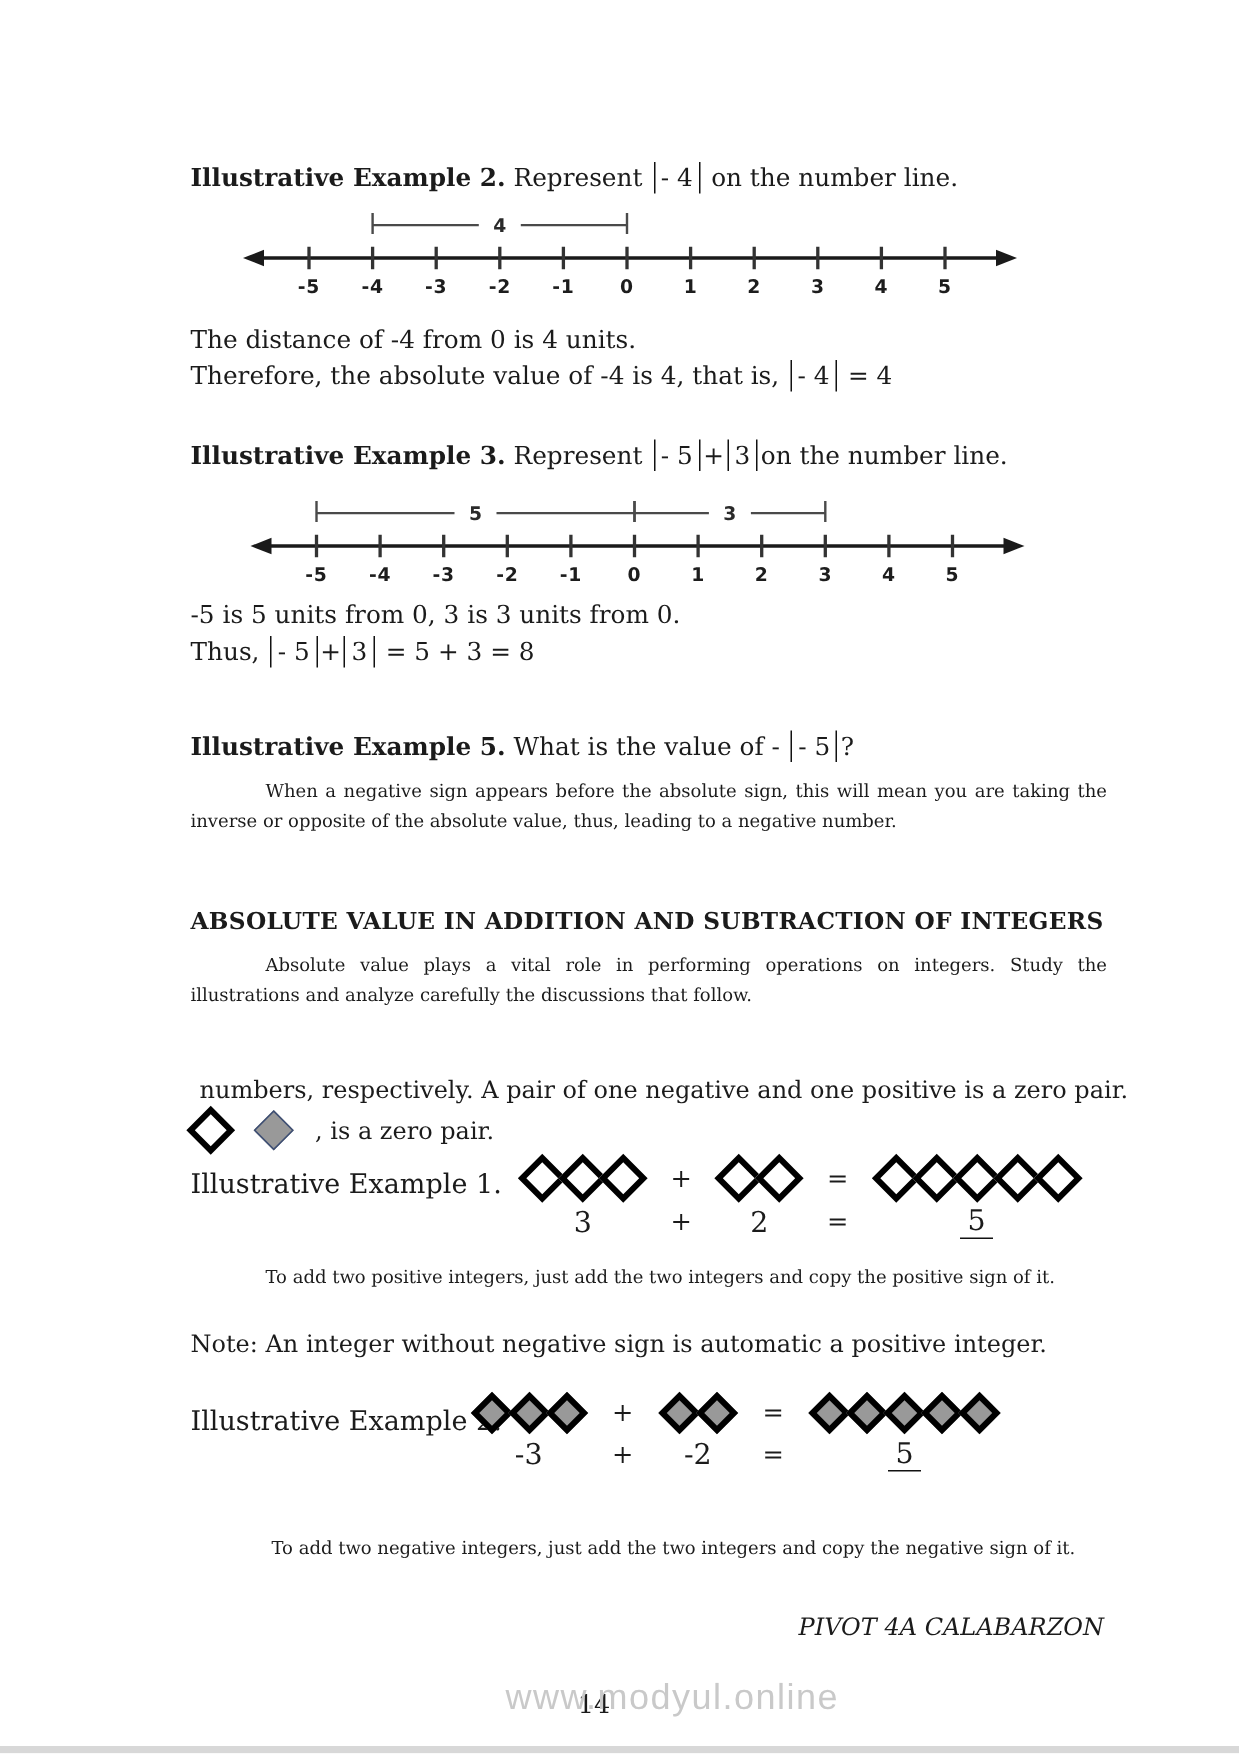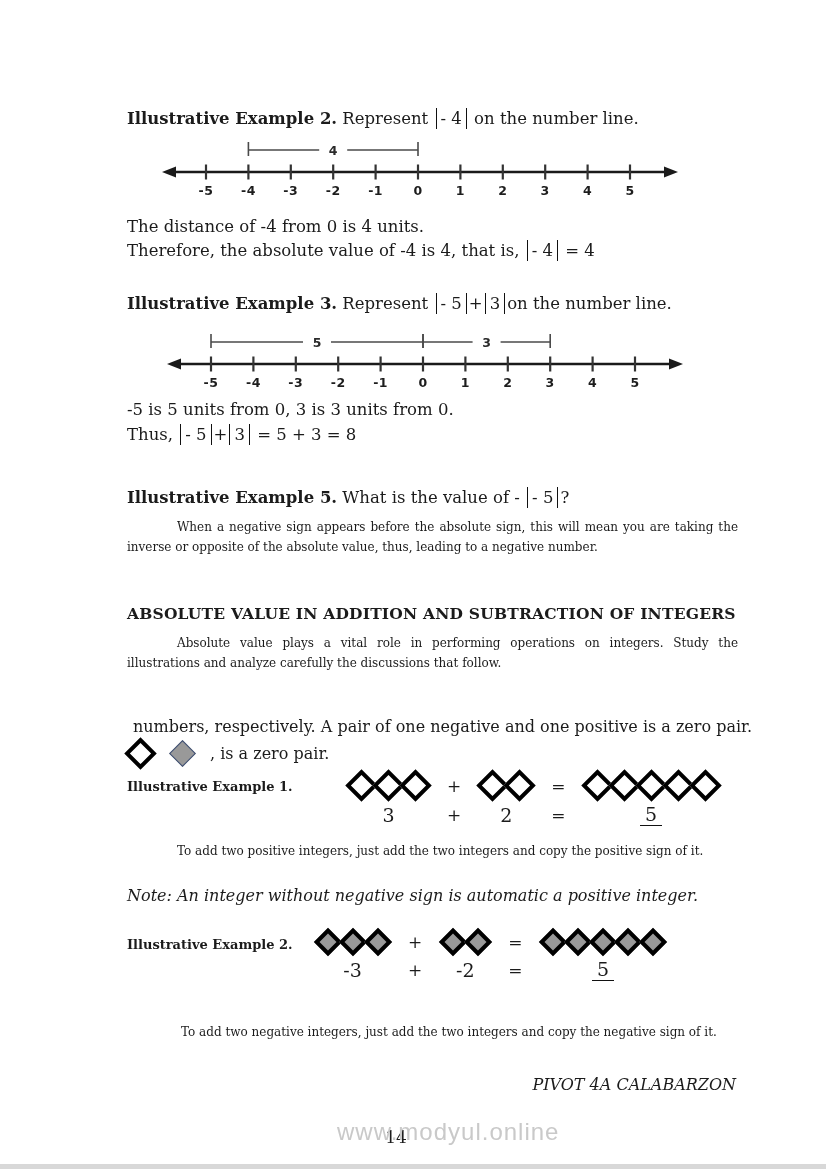--- a/index.html
+++ b/index.html
@@ -7,36 +7,36 @@
   .page{position:relative;width:826px;height:1169px;background:#fff;overflow:hidden;padding-left:33px;}
   .blk{position:absolute;margin:0;}
   p{margin:0;}
   b{font-weight:700;}
   .hline{font-size:16.5px;line-height:22px;white-space:nowrap;}
   .body-line{font-size:16.5px;line-height:22px;white-space:nowrap;}
   .para{font-size:12px;line-height:20px;text-align:justify;text-indent:50px;}
   .heading{font-size:15.5px;font-weight:700;letter-spacing:.2px;white-space:nowrap;}
   .abs{display:inline-block;border-left:1.6px solid #111;border-right:1.6px solid #111;
        padding:0 4px;margin:0 2px;line-height:21px;}
-  .note{font-size:16px;font-style:italic;line-height:20px;}
+  .note{font-size:16px;line-height:20px;}
   
   .dia{display:inline-flex;align-items:center;justify-content:center;vertical-align:middle;}
   .pos-w{width:31px;height:31px;margin:0 -2px;}
   .neg-w{width:28px;height:28px;margin:0 -1.5px;}
   .negt-w{width:30px;height:30px;margin:0 -1px;}
   .diamond{display:block;transform:rotate(45deg);box-sizing:content-box;}
   .pos{width:15px;height:15px;border:4px solid var(--dborder,#000);background:#fff;}
   .neg{width:12px;height:12px;border:4px solid var(--dborder,#000);background:var(--dgray,#999);}
   .negt{width:17px;height:17px;border:1.7px solid var(--dthin,#3d4e73);background:var(--dgray,#999);}
   .dgroup{display:inline-flex;align-items:center;}
   
   .flexline{display:flex;align-items:center;gap:5px;font-size:16px;white-space:nowrap;}
   
   .ex-row{display:flex;align-items:flex-start;}
-  .ex-label{font-weight:700;font-size:13px;padding-top:9px;white-space:nowrap;}
+  .ex-label{font-weight:400;font-size:18px;padding-top:9px;white-space:nowrap;}
   .ex-grid{display:grid;grid-template-columns:repeat(5,auto);column-gap:16px;row-gap:2px;
            align-items:center;justify-items:center;}
   .op{font-size:17px;padding:0 2px;}
   .num{font-size:19px;}
   .u{border-bottom:1.6px solid #111;padding:0 5px;}
   
   .tick{font-family:"DejaVu Sans","Liberation Sans",sans-serif;font-size:12.5px;font-weight:bold;
         fill:#1d1d1d;text-anchor:middle;letter-spacing:.5px;}
   .blabel{font-family:"DejaVu Sans","Liberation Sans",sans-serif;font-size:12.5px;font-weight:bold;
         fill:#2a2a2a;text-anchor:middle;}

